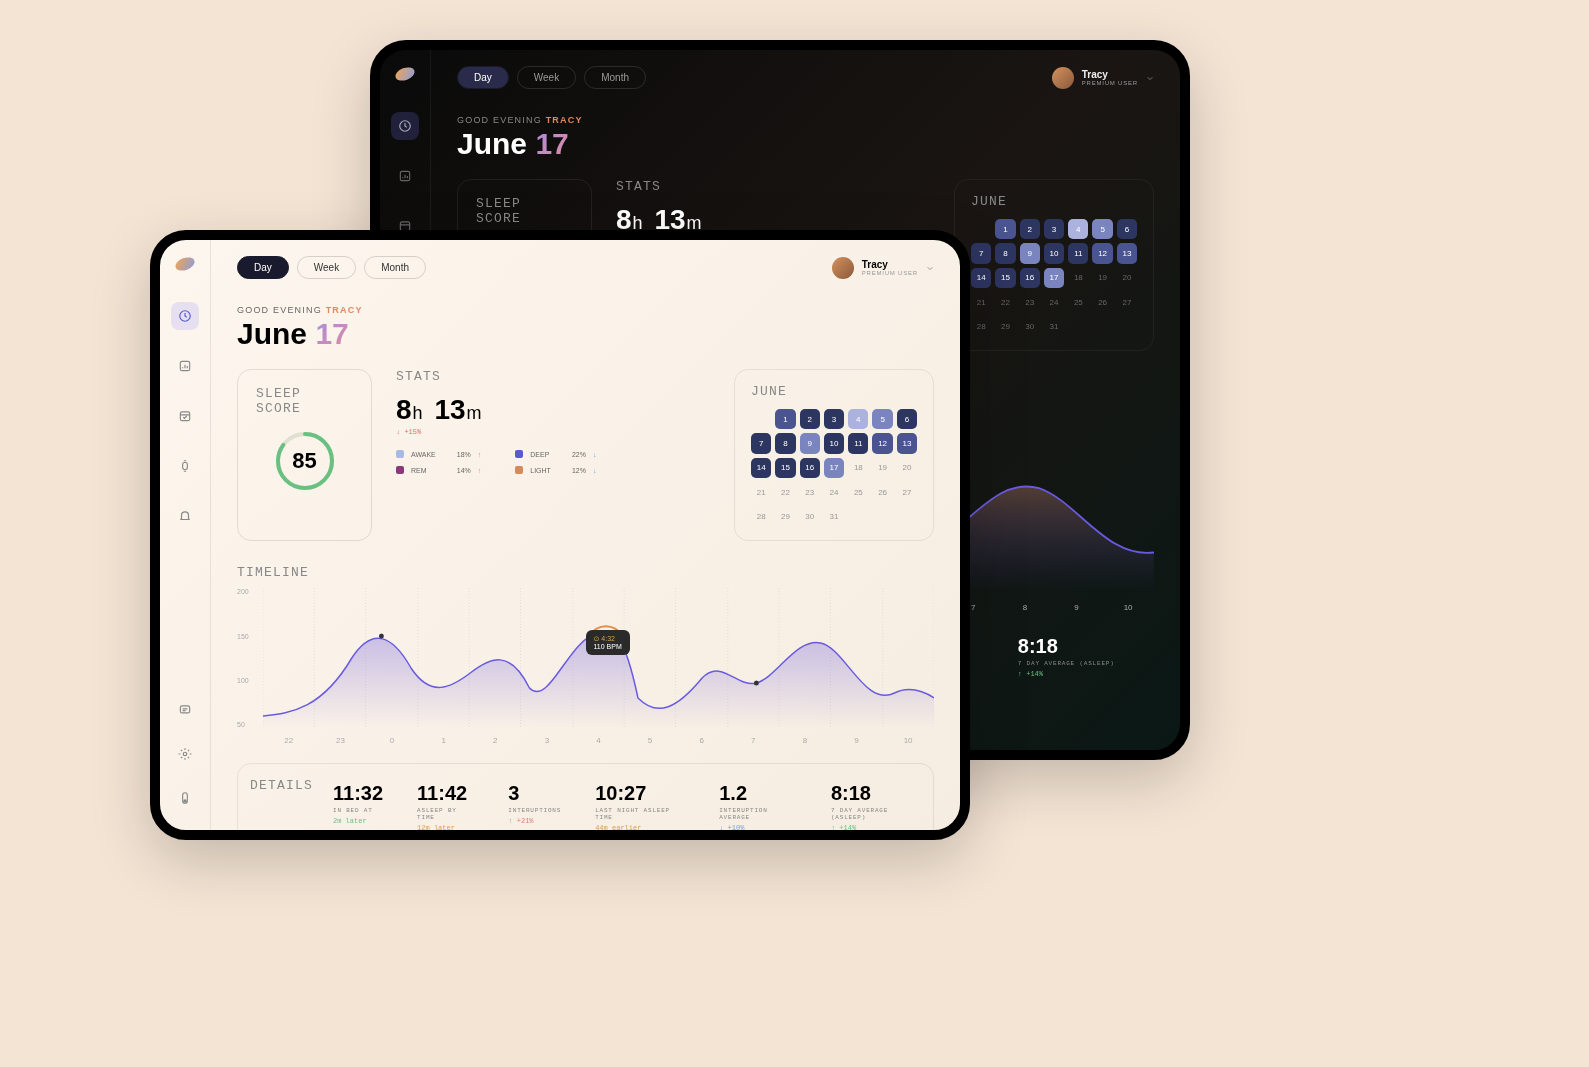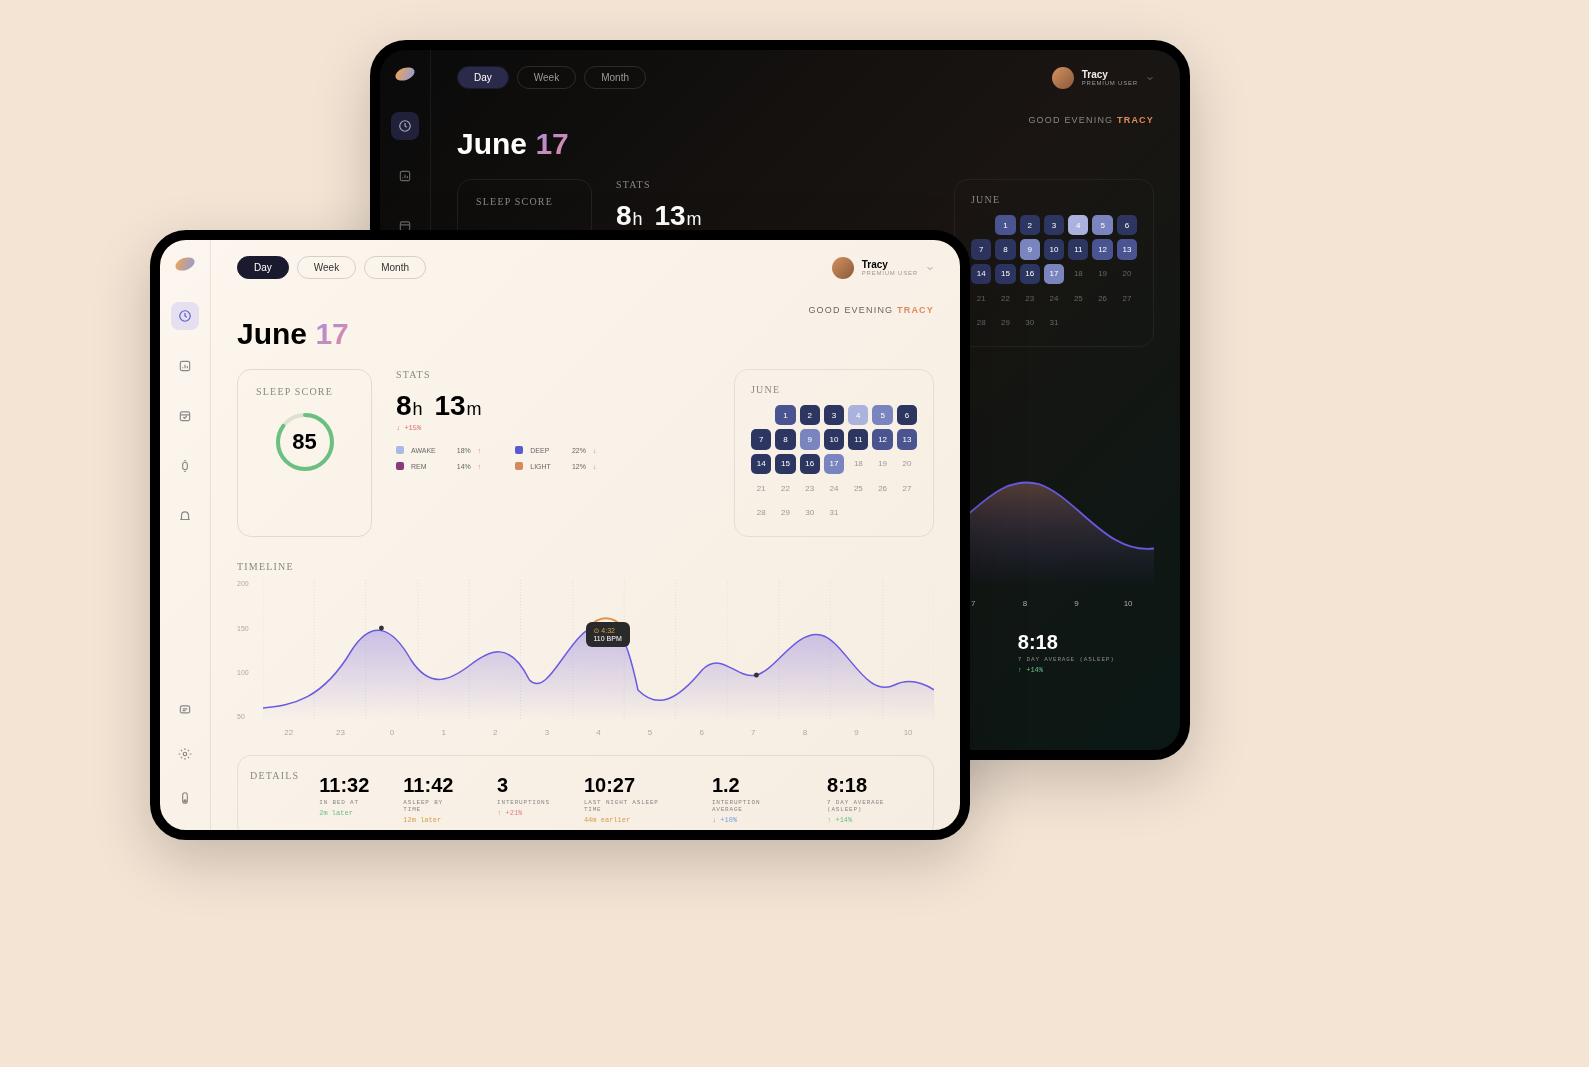--- a/index.html
+++ b/index.html
@@ -26,31 +26,31 @@
 .seg button { background: transparent; border: 1px solid rgba(0,0,0,0.15); padding: 5px 16px; border-radius: 14px; font-size: 10px; cursor: pointer; color: #333; }
 .device-dark .seg button { border-color: rgba(255,255,255,0.12); color: #999; }
 .seg button.active { background: #1a1a2e; color: #fff; border-color: #1a1a2e; }
 .device-dark .seg button.active { background: #2a2a4a; }
 .user { margin-left: auto; display: flex; align-items: center; gap: 8px; cursor: pointer; }
 .avatar { width: 22px; height: 22px; border-radius: 50%; background: linear-gradient(135deg, #d4915f, #8a5a3a); }
 .user-name { font-size: 10px; font-weight: 600; }
 .user-sub { font-size: 6px; letter-spacing: 0.8px; color: #999; }
 .device-dark .user-name { color: #eee; }
 
-.greeting { margin-top: 26px; font-size: 9px; letter-spacing: 1.2px; color: #666; text-align: right; }
+.greeting { margin-top: 26px; font-size: 9px; letter-spacing: 1.2px; color: #666; }
 .device-dark .greeting { color: #888; }
 .greeting strong { color: #e08a5a; font-weight: 700; }
 .date-header { font-size: 30px; font-weight: 700; margin-top: 2px; }
 .device-dark .date-header { color: #fff; }
 .date-header .day-num { background: linear-gradient(135deg, #a88de0, #e08aa0); -webkit-background-clip: text; background-clip: text; color: transparent; }
 
 .row { display: flex; gap: 24px; margin-top: 18px; }
 .score-card { border: 1px solid rgba(0,0,0,0.1); border-radius: 14px; padding: 16px 18px; width: 135px; }
 .device-dark .score-card { border-color: rgba(255,255,255,0.08); }
-.label { font-size: 10px; letter-spacing: 1.2px; color: #888; font-family: Liberation Serif, serif; }
+.label { font-size: 13px; letter-spacing: 1.2px; color: #888; font-family: Liberation Mono, monospace; }
 .score-ring { position: relative; width: 62px; height: 62px; margin: 14px auto 0; }
 .score-ring svg { transform: rotate(-90deg); }
 .score-val { position: absolute; top: 50%; left: 50%; transform: translate(-50%,-50%); font-size: 22px; font-weight: 700; }
 
 .stats-block { flex: 1; }
 .big-time { font-size: 28px; font-weight: 700; margin-top: 10px; }
 .device-dark .big-time { color: #fff; }
 .big-time .unit { font-size: 18px; font-weight: 500; margin: 0 4px 0 1px; }
 .delta { font-size: 7px; font-family: 'Courier New', monospace; margin-top: 2px; }
 .delta.down { color: #e06a6a; }

